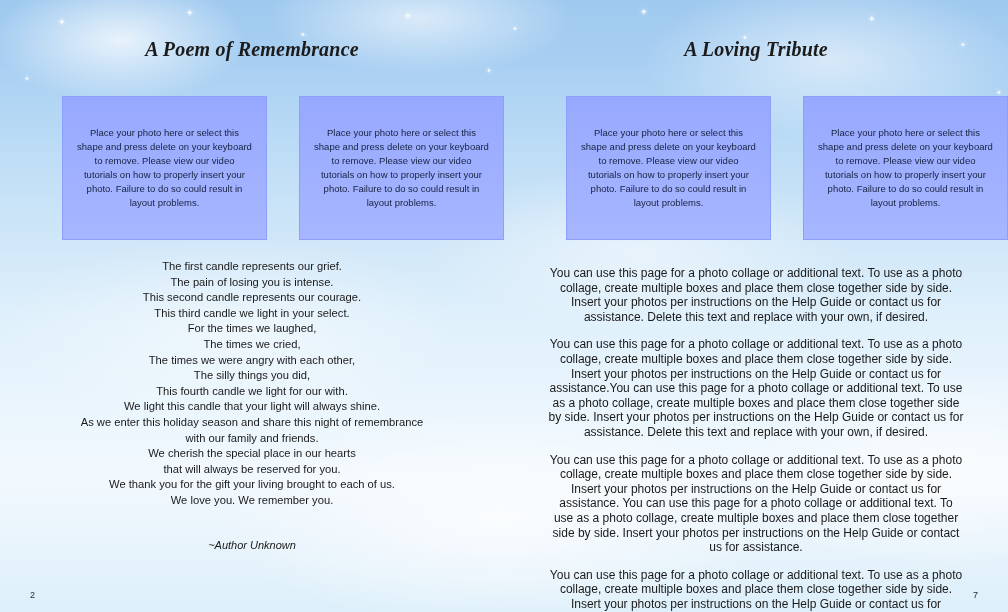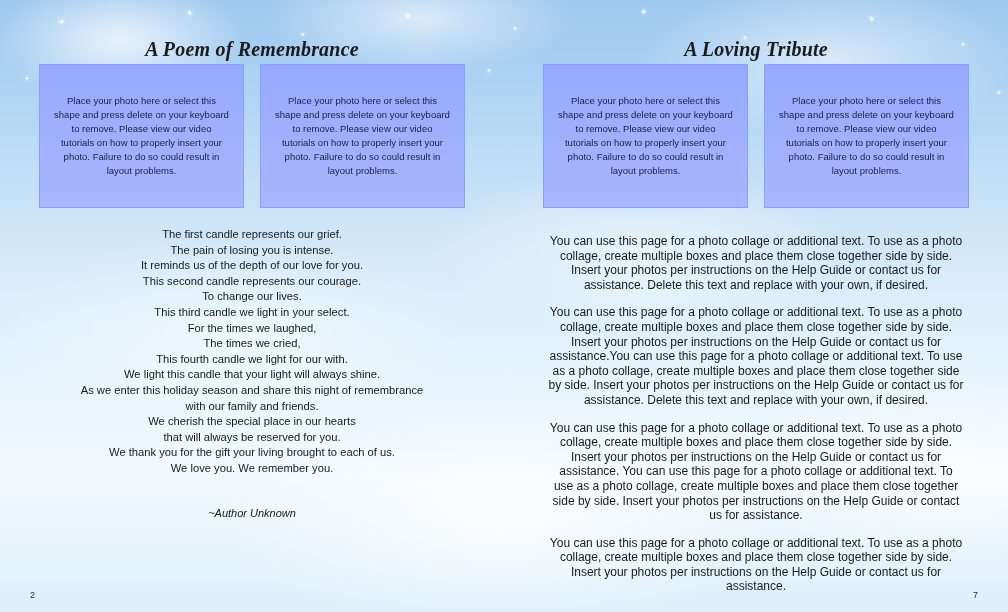--- a/index.html
+++ b/index.html
@@ -64,23 +64,23 @@
     font-weight: bold;
     font-size: 20px;
     color: #1b1b1b;
     margin: 0;
     padding-top: 38px;
     letter-spacing: 0.2px;
   }
 
   .photo-row {
     display: flex;
-    justify-content: center;
-    gap: 16px;
-    margin-top: 3px;
+    justify-content: flex-end;
+    gap: 32px;
+    margin-top: 35px;
   }
   .photo-box {
     width: 205px;
     height: 144px;
     background: #9aaaff;
     background: linear-gradient(to bottom, #97a9ff, #a7b6ff);
     border: 1px solid #8e9efc;
     display: flex;
     align-items: center;
     justify-content: center;
@@ -159,26 +159,26 @@
         <div class="ph-text">Place your photo here or select this shape and press delete on your keyboard to remove.  Please view our video tutorials on how to properly insert your photo.  Failure to do so could result in layout problems.</div>
       </div>
       <div class="photo-box">
         <div class="ph-text">Place your photo here or select this shape and press delete on your keyboard to remove.  Please view our video tutorials on how to properly insert your photo.  Failure to do so could result in layout problems.</div>
       </div>
     </div>
 
     <div class="poem">
       <div class="line">The first candle represents our grief.</div>
       <div class="line">The pain of losing you is intense.</div>
-      <div class="line">It reminds us of the depth of our love for you.</div>
       <div class="line">This second candle represents our courage.</div>
-      <div class="line">To change our lives.</div>
       <div class="line">This third candle we light in your select.</div>
       <div class="line">For the times we laughed,</div>
       <div class="line">The times we cried,</div>
+      <div class="line">The times we were angry with each other,</div>
+      <div class="line">The silly things you did,</div>
       <div class="line">This fourth candle we light for our with.</div>
       <div class="line">We light this candle that your light will always shine.</div>
       <div class="line">As we enter this holiday season and share this night of remembrance</div>
       <div class="line">with our family and friends.</div>
       <div class="line">We cherish the special place in our hearts</div>
       <div class="line">that will always be reserved for you.</div>
       <div class="line">We thank you for the gift your living brought to each of us.</div>
       <div class="line">We love you. We remember you.</div>
     </div>
 

